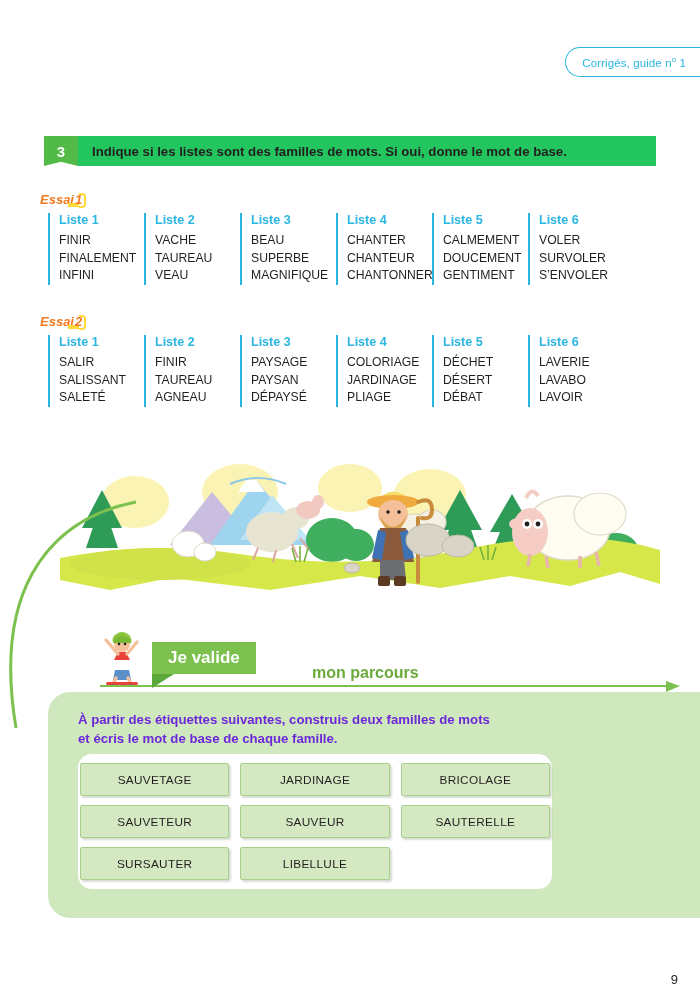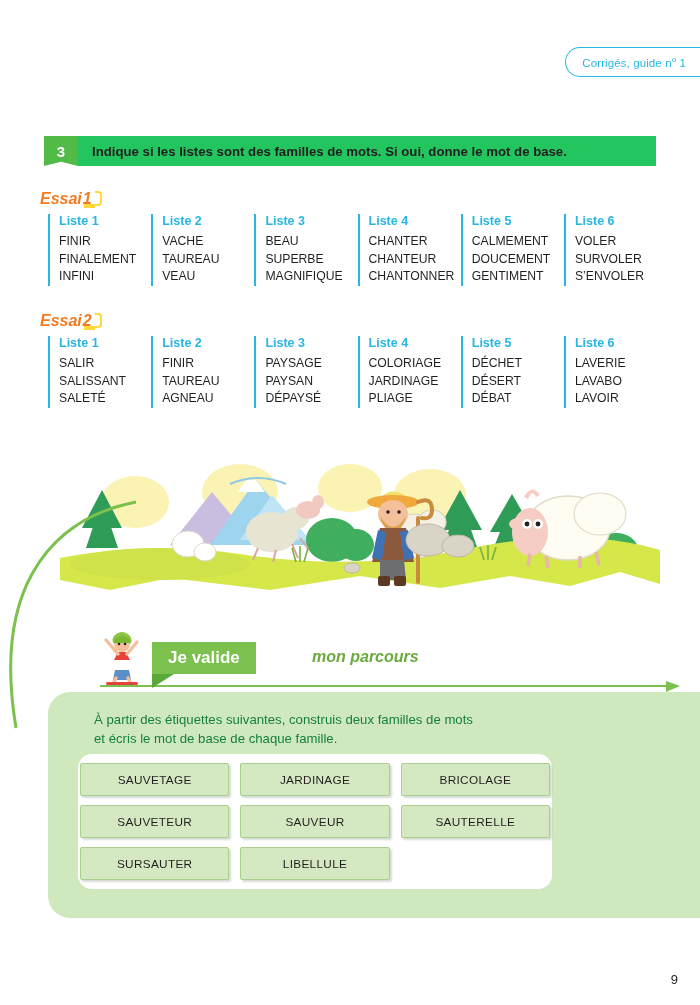--- a/index.html
+++ b/index.html
@@ -42,35 +42,35 @@
   .ex-text {
     flex: 1; background: #22c55e; display: flex; align-items: center;
     padding-left: 14px;
   }
   .ex-text span { font-size: 13.2px; font-weight: bold; color: #231f20; }
 
   
   .essai { position: absolute; left: 40px; width: 620px; }
   .essai-label {
     position: relative; display: inline-block;
-    font-size: 16px; font-weight: bold; font-style: italic;
-    color: #f47a20; margin-bottom: 6px; padding-right: 9px; text-align: center;
+    font-size: 13px; font-weight: bold; font-style: italic;
+    color: #f47a20; margin-bottom: 6px; padding-right: 3px; text-align: center;
   }
   .essai-label .num { position: relative; z-index: 2; padding: 0 1px; }
   .essai-label .hl {
     position: absolute; z-index: 1;
     right: 7px; bottom: 0px; width: 11px; height: 4px; background: #ffd83a;
   }
   .essai-label .brk {
     position: absolute; right: 0; top: 1px;
     width: 7px; height: 15px;
     border: 2px solid #ffd83a; border-left: none;
     border-radius: 0 4px 4px 0;
   }
-  .lists { display: flex; justify-content: space-between; }
+  .lists { display: flex; }
   .list-col { padding-left: 9px; border-left: 2.5px solid #29b6e0; }
   .list-title {
     font-size: 12.5px; font-weight: bold; color: #29b6e0; margin-bottom: 5px;
   }
   .list-word { font-size: 12.2px; color: #231f20; line-height: 17.5px; white-space: nowrap; }
 
   
   .illus { position: absolute; left: 60px; top: 440px; width: 600px; height: 150px; }
 
   
@@ -84,40 +84,40 @@
     display: flex; align-items: center; z-index: 3;
   }
   .ribbon span {
     font-size: 17px; font-weight: bold; color: #fff;
   }
   .ribbon-tail {
     position: absolute; left: 52px; top: 46px; width: 22px; height: 14px;
     background: #5ba83a; clip-path: polygon(0 0, 100% 0, 0 100%); z-index: 3;
   }
   .ribbon-sub {
-    position: absolute; left: 212px; top: 20px;
-    font-size: 16px; font-style: italic; font-weight: bold; color: #6aab3c;
+    position: absolute; left: 212px; top: 36px;
+    font-size: 16px; font-weight: bold; color: #6aab3c;
     white-space: nowrap; z-index: 3;
   }
   .ribbon-line { position: absolute; left: 0; top: 53px; width: 580px; height: 12px; }
 
   .kid { position: absolute; left: 0px; top: 0px; width: 46px; height: 58px; }
 
   
   .panel {
     position: absolute; left: 48px; top: 692px;
     width: 652px; height: 226px;
     background: #d0e8bd;
     border-radius: 22px 0 0 22px;
   }
   .panel-text {
     position: absolute; left: 30px; top: 18px; width: 520px;
   }
   .panel-text p {
-    font-size: 13.2px; font-weight: normal; color: #15803d; line-height: 19px; margin-left: 16px;
+    font-size: 13.2px; font-weight: bold; color: #6d28d9; line-height: 19px;
   }
   .cards-shell {
     position: absolute; left: 30px; top: 62px;
     width: 474px; height: 135px;
     background: #ffffff; border-radius: 14px;
     padding: 9px 2px;
   }
   .cards-grid {
     display: grid; grid-template-columns: repeat(3, 1fr);
     gap: 9px 11px; height: 100%;

